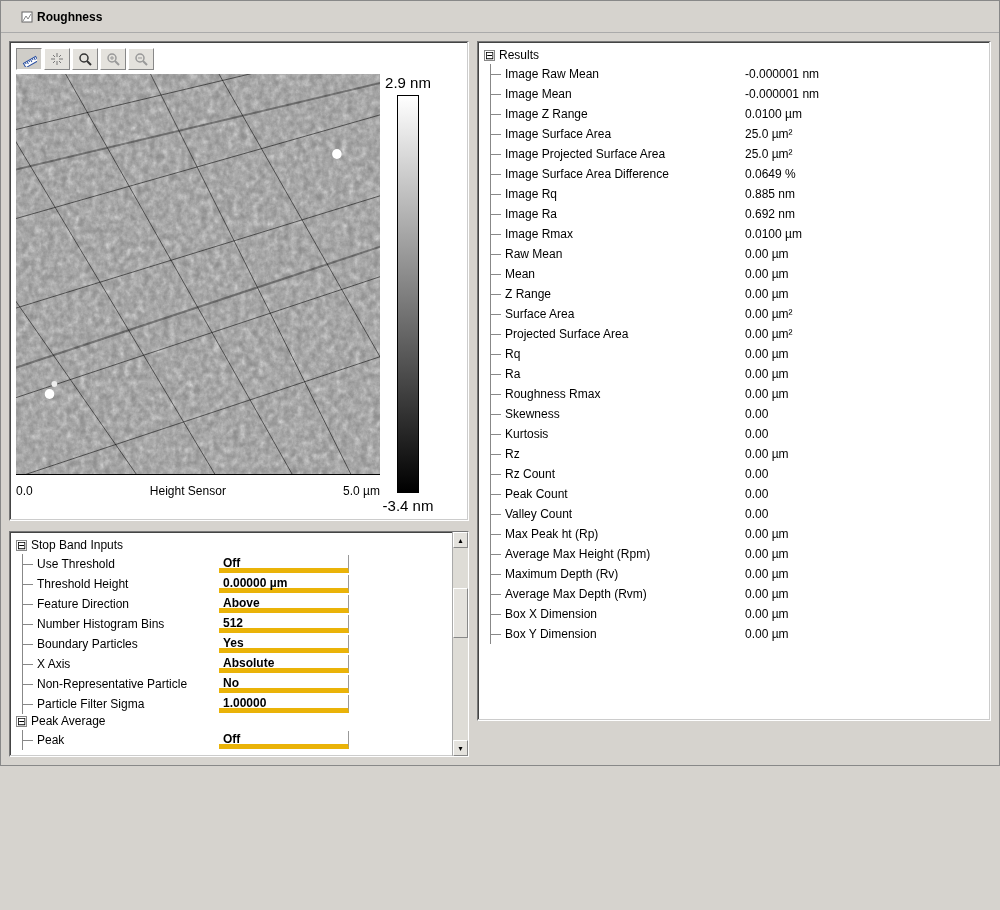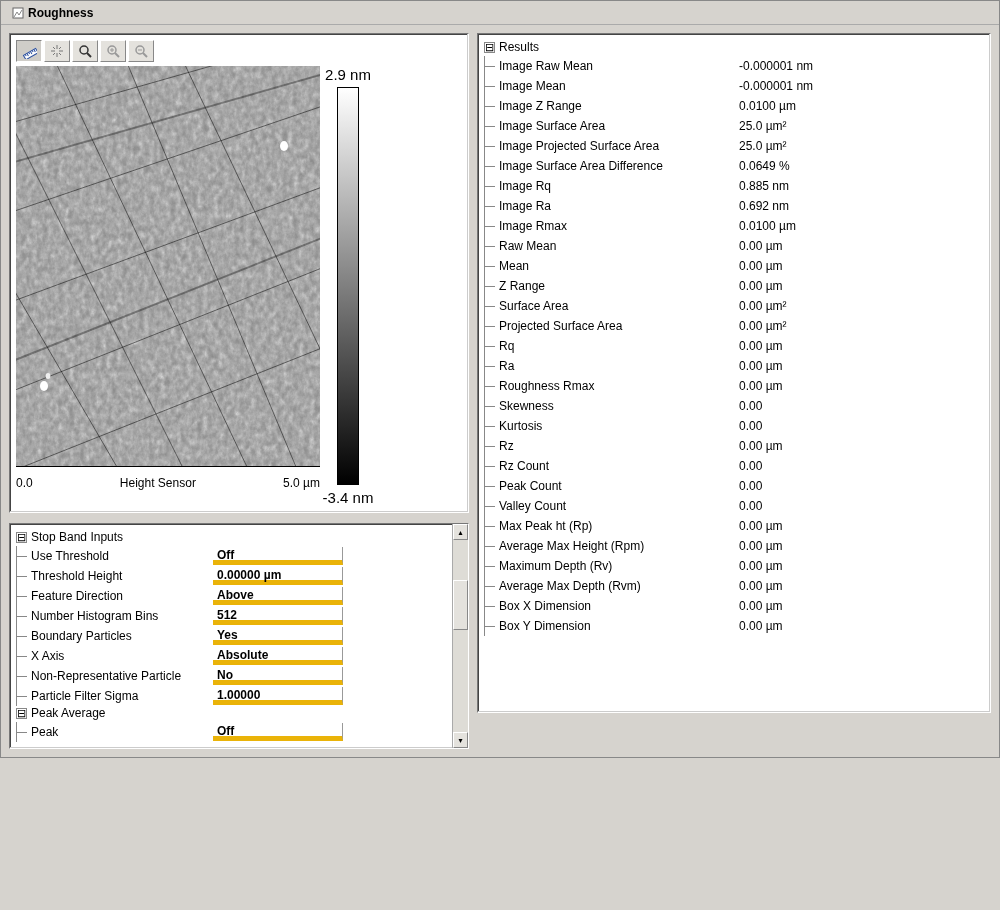--- a/index.html
+++ b/index.html
@@ -11,24 +11,24 @@
     height: 910px;
     overflow: hidden;
   }
   .window {
     background: #d6d3ce;
     border: 1px solid #888;
   }
   .titlebar {
     display: flex;
     align-items: center;
-    height: 24px;
+    height: 32px;
     background: #d6d3ce;
     border-bottom: 1px solid #aaa;
-    padding: 0 11px;
+    padding: 0 20px;
     gap: 4px;
   }
   .titlebar .ticon {
     width: 12px; height: 12px; display: inline-block;
   }
   .titlebar .title {
     font-weight: bold;
   }
   .content {
     display: flex;
@@ -79,21 +79,21 @@
     border-bottom: 1px solid #fff;
     background: #cfcdc8;
   }
   .tbtn svg { width: 16px; height: 16px; }
   .img-region {
     display: flex;
     gap: 6px;
     align-items: stretch;
   }
   .afm-image {
-    width: 304px;
+    width: 364px;
     height: 440px;
     position: relative;
     text-align: center;
   }
   .afm-canvas {
     width: 100%;
     height: 400px;
     display: block;
   }
   .axis {
@@ -178,20 +178,21 @@
     border: 1px solid #888;
     display: flex;
     align-items: center;
     justify-content: center;
     font-size: 11px;
     line-height: 1;
     cursor: pointer;
     background:#fff;
   }
   .tree-items {
+    margin-left: 6px;
     border-left: 1px solid #888;
     padding-left: 0;
   }
   .tree-row {
     display: flex;
     align-items: center;
     height: 20px;
     font-size: 12px;
     position: relative;
   }

